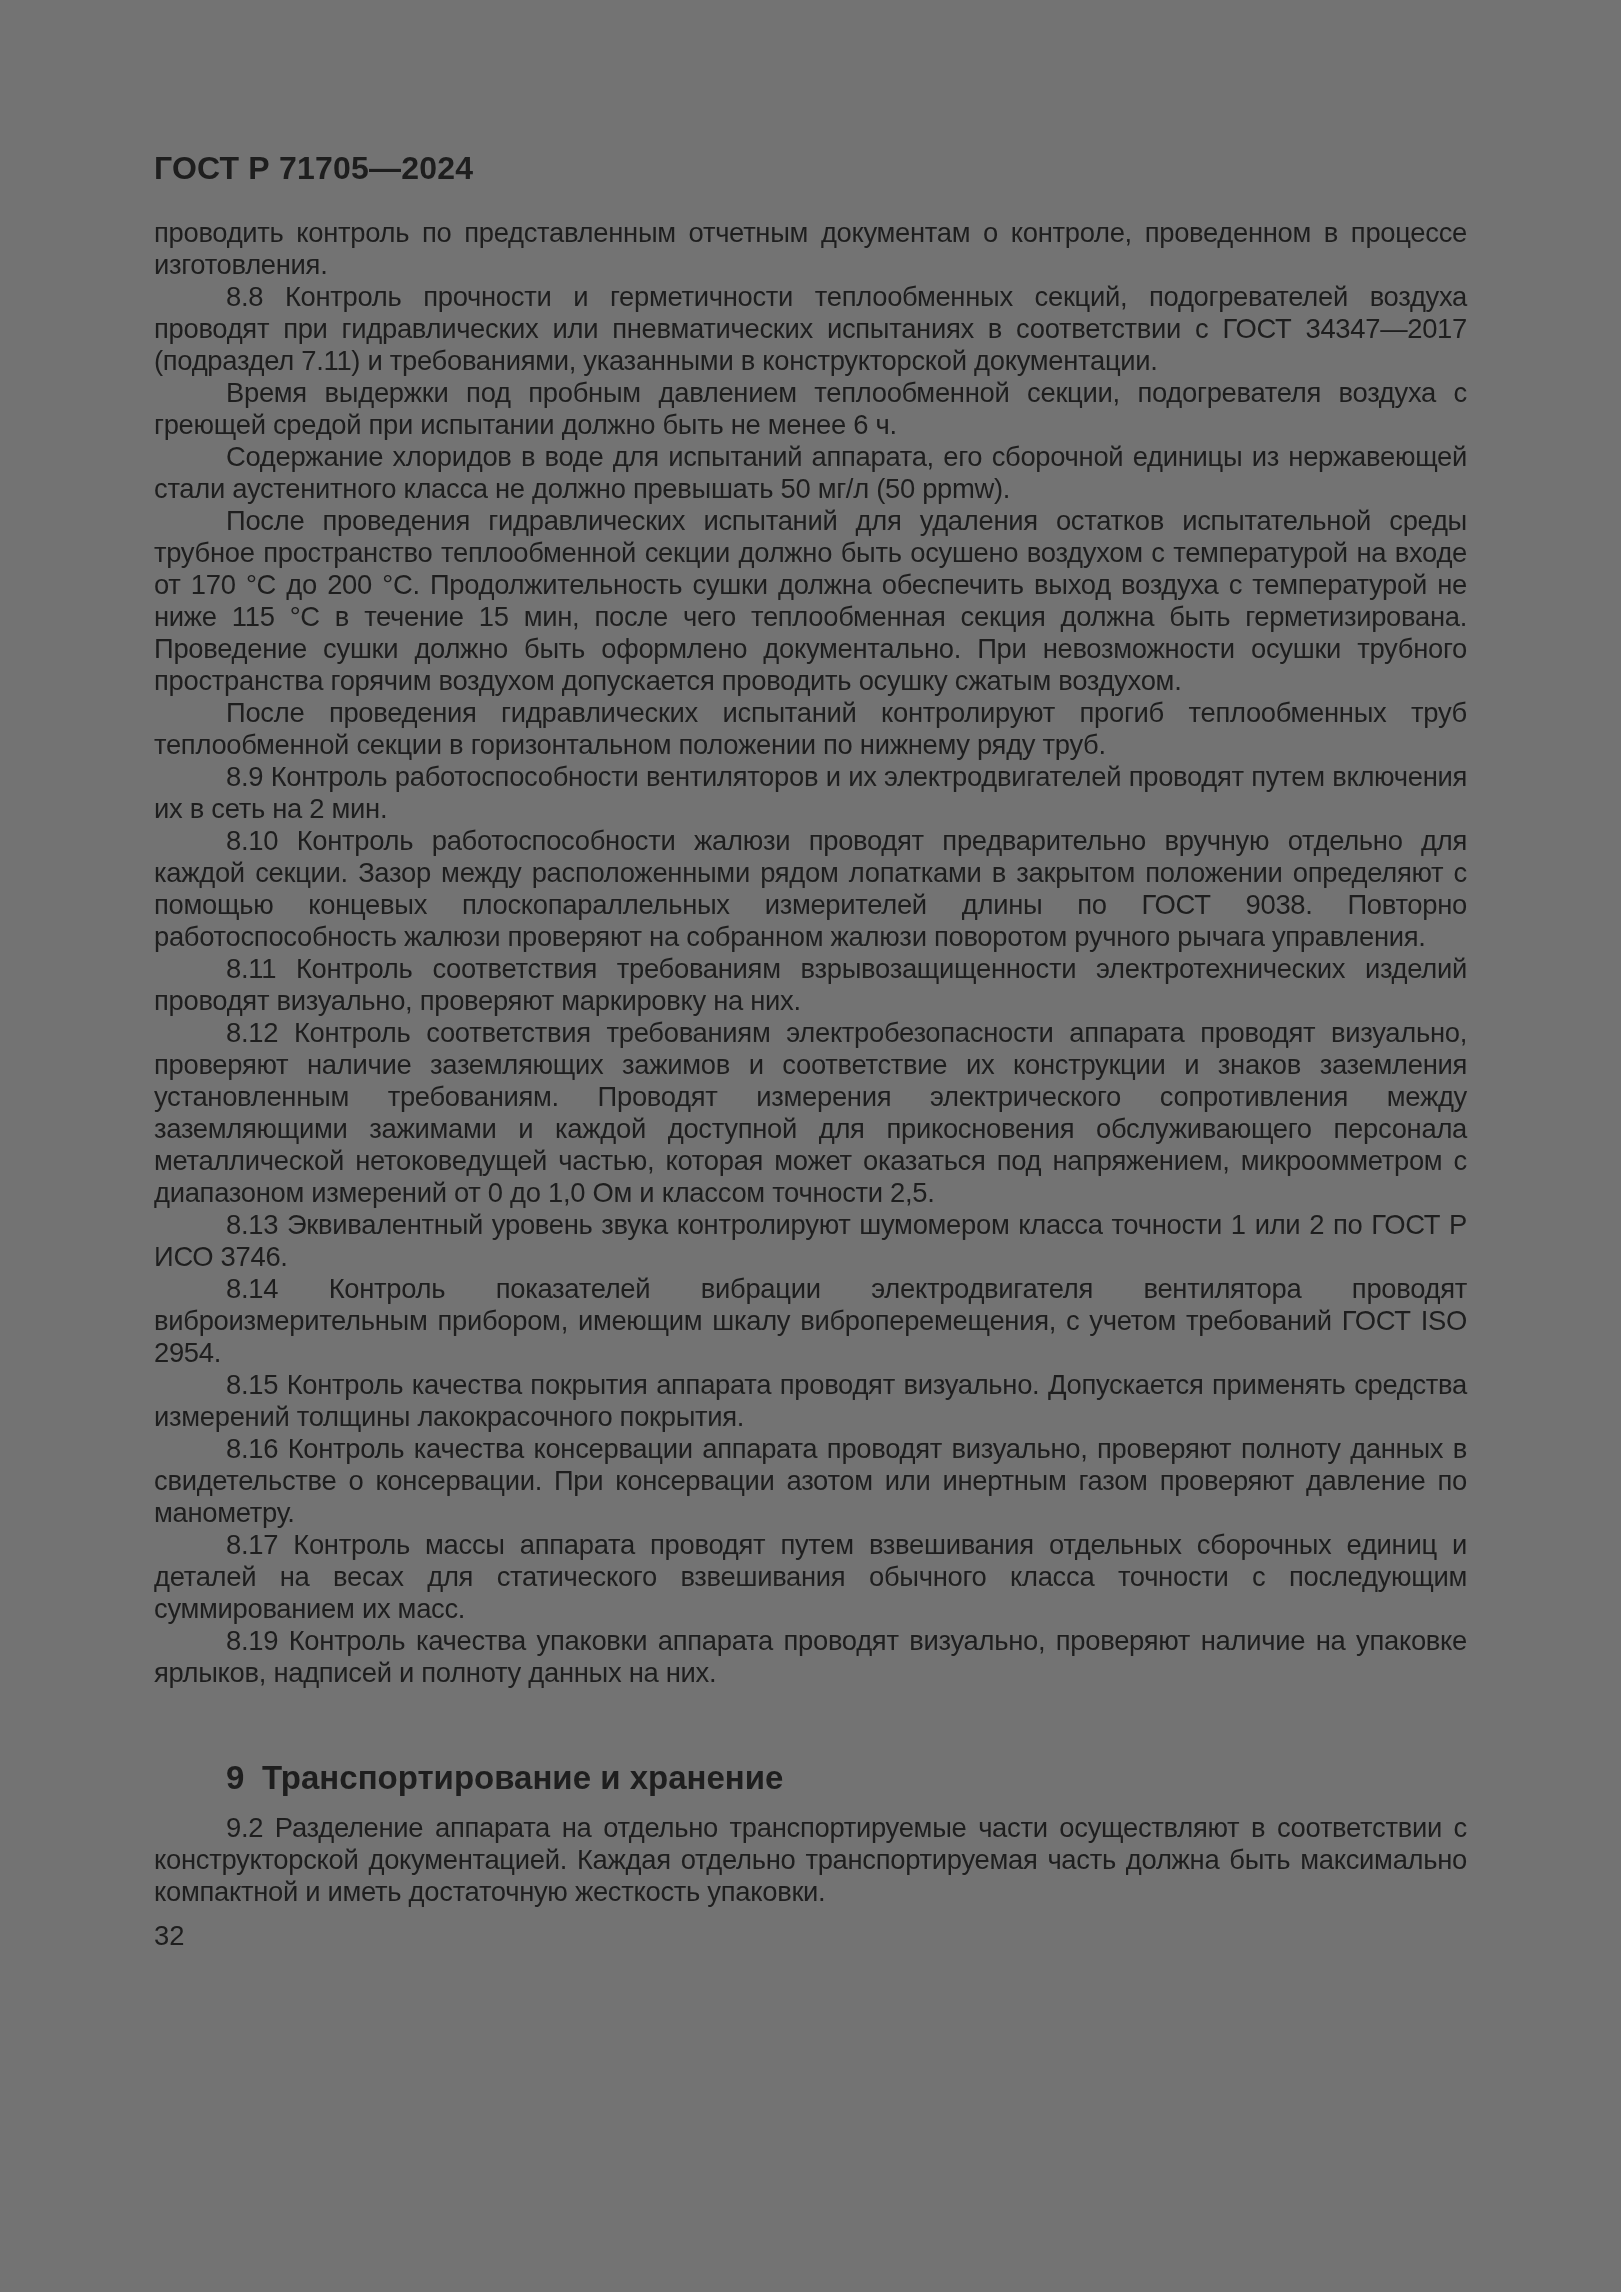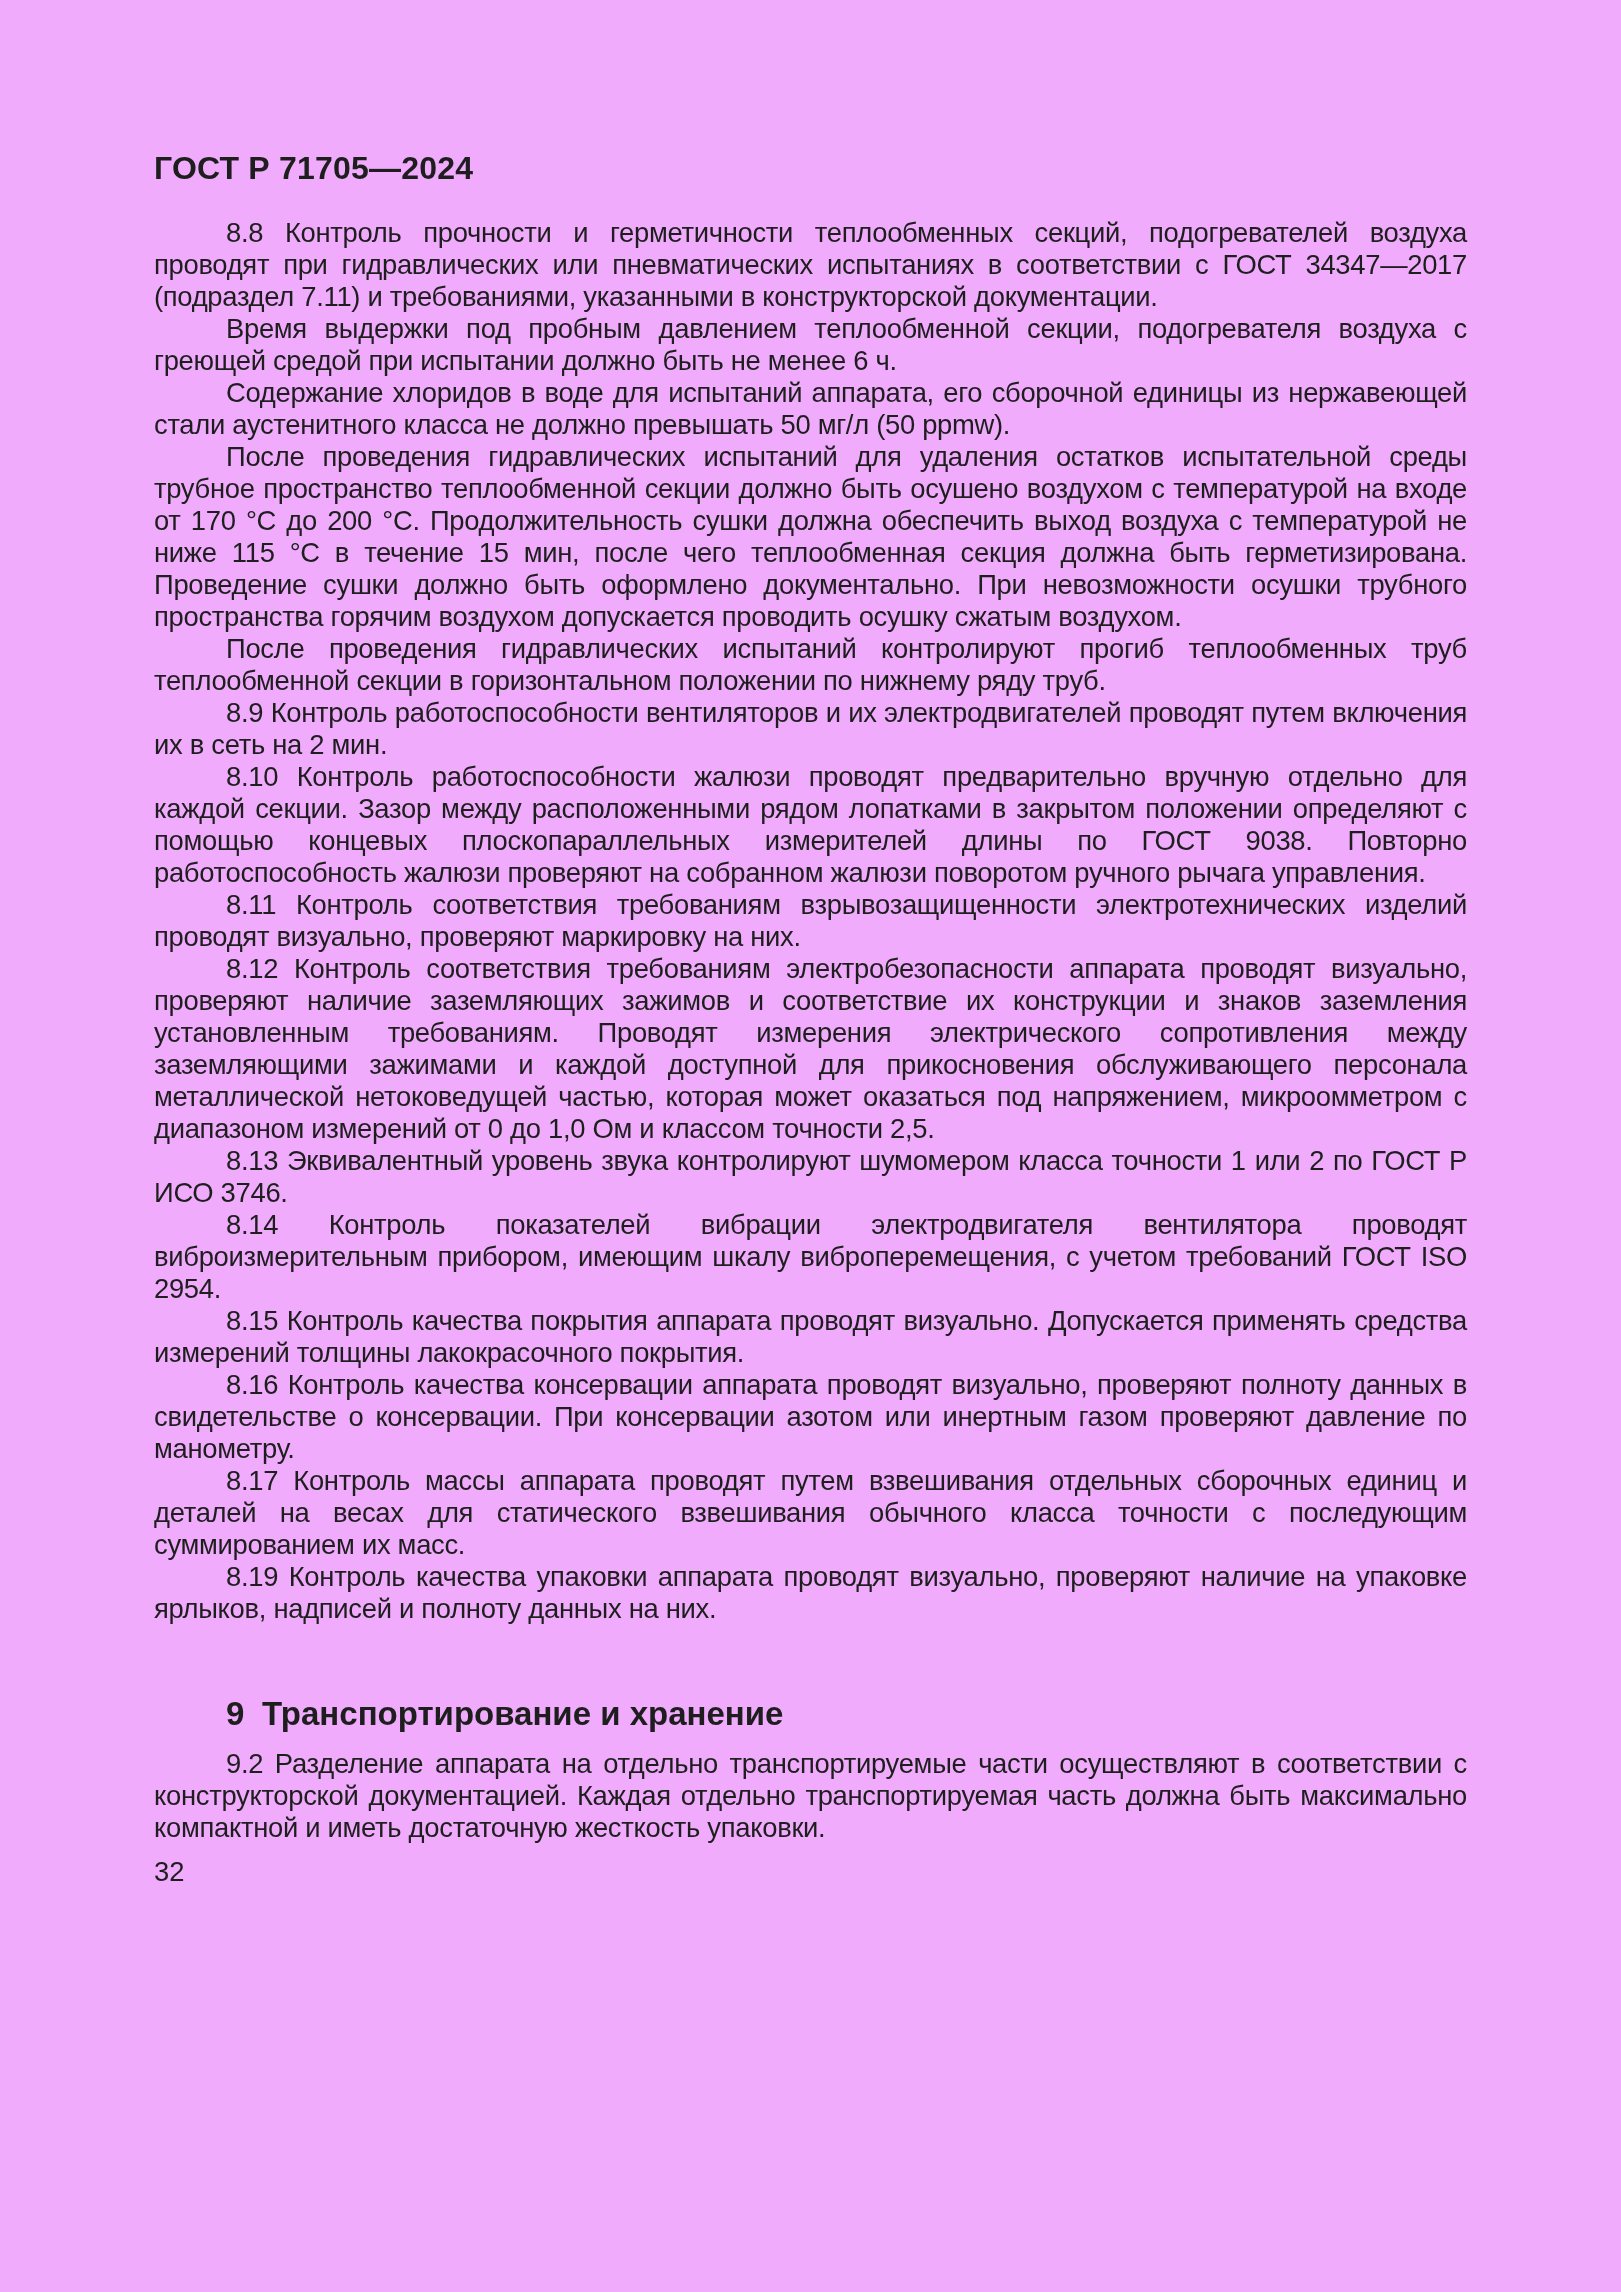--- a/index.html
+++ b/index.html
@@ -4,21 +4,21 @@
 <style>
   html, body {
     margin: 0;
     padding: 0;
     background: #ffffff;
   }
   .page {
     position: relative;
     width: 1621px;
     height: 2293px;
-    background: #f0abfc;
+    background: #737373;
     overflow: hidden;
     font-family: "Liberation Sans", "DejaVu Sans", sans-serif;
     color: #1e1e1e;
   }
   .text-block {
     position: absolute;
     left: 154px;
     top: 152px;
     width: 1313px;
   }
@@ -61,20 +61,21 @@
 </style>
 </head>
 <body>
 
 <div class="page">
   <div class="text-block">
 
     <div class="running-header">ГОСТ Р 71705—2024</div>
 
     <div class="body-text">
+      <p class="no-indent">проводить контроль по представленным отчетным документам о контроле, проведенном в процессе изготовления.</p>
       <p>8.8 Контроль прочности и герметичности теплообменных секций, подогревателей воздуха проводят при гидравлических или пневматических испытаниях в соответствии с ГОСТ 34347—2017 (подраздел 7.11) и требованиями, указанными в конструкторской документации.</p>
       <p>Время выдержки под пробным давлением теплообменной секции, подогревателя воздуха с греющей средой при испытании должно быть не менее 6 ч.</p>
       <p>Содержание хлоридов в воде для испытаний аппарата, его сборочной единицы из нержавеющей стали аустенитного класса не должно превышать 50 мг/л (50 ppmw).</p>
       <p>После проведения гидравлических испытаний для удаления остатков испытательной среды трубное пространство теплообменной секции должно быть осушено воздухом с температурой на входе от 170 °С до 200 °С. Продолжительность сушки должна обеспечить выход воздуха с температурой не ниже 115 °С в течение 15 мин, после чего теплообменная секция должна быть герметизирована. Проведение сушки должно быть оформлено документально. При невозможности осушки трубного пространства горячим воздухом допускается проводить осушку сжатым воздухом.</p>
       <p>После проведения гидравлических испытаний контролируют прогиб теплообменных труб теплообменной секции в горизонтальном положении по нижнему ряду труб.</p>
       <p>8.9 Контроль работоспособности вентиляторов и их электродвигателей проводят путем включения их в сеть на 2 мин.</p>
       <p>8.10 Контроль работоспособности жалюзи проводят предварительно вручную отдельно для каждой секции. Зазор между расположенными рядом лопатками в закрытом положении определяют с помощью концевых плоскопараллельных измерителей длины по ГОСТ 9038. Повторно работоспособность жалюзи проверяют на собранном жалюзи поворотом ручного рычага управления.</p>
       <p>8.11 Контроль соответствия требованиям взрывозащищенности электротехнических изделий проводят визуально, проверяют маркировку на них.</p>
       <p>8.12 Контроль соответствия требованиям электробезопасности аппарата проводят визуально, проверяют наличие заземляющих зажимов и соответствие их конструкции и знаков заземления установленным требованиям. Проводят измерения электрического сопротивления между заземляющими зажимами и каждой доступной для прикосновения обслуживающего персонала металлической нетоковедущей частью, которая может оказаться под напряжением, микроомметром с диапазоном измерений от 0 до 1,0 Ом и классом точности 2,5.</p>
       <p>8.13 Эквивалентный уровень звука контролируют шумомером класса точности 1 или 2 по ГОСТ Р ИСО 3746.</p>

